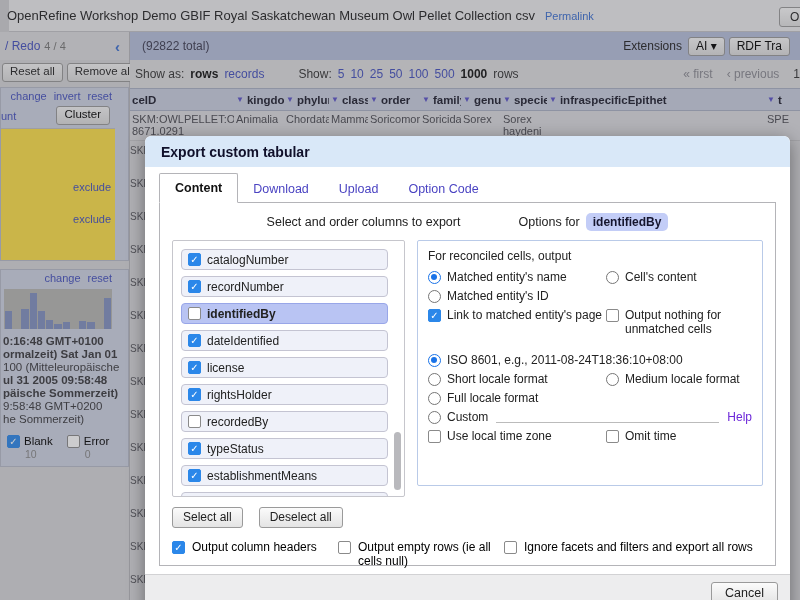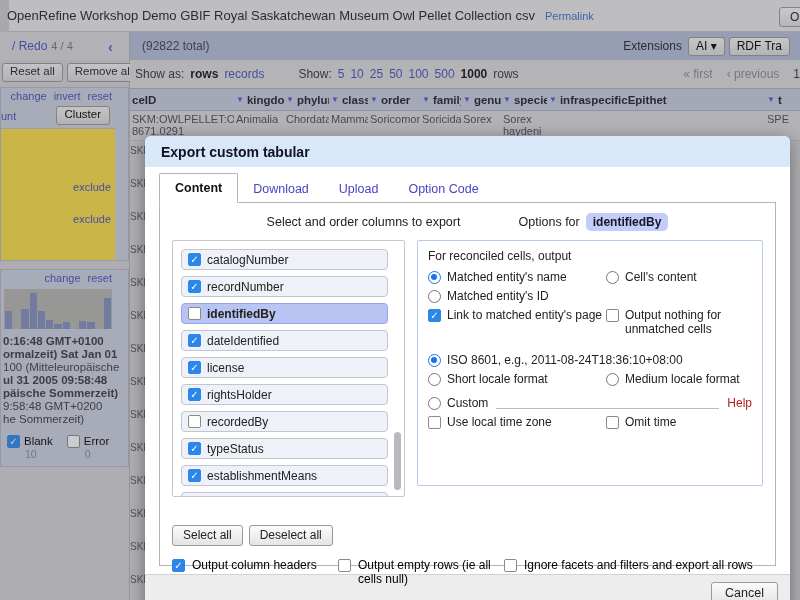--- a/index.html
+++ b/index.html
@@ -6,21 +6,21 @@
   html,body { width:800px; height:600px; overflow:hidden; font-family:"Liberation Sans", sans-serif; background:#cfcfd2; position:relative; }
 
   
   .app { position:absolute; inset:0; }
   .topbar { position:absolute; left:9px; top:0; width:800px; height:32px; background:#ececee; border-bottom:1px solid #c2c2c6; display:flex; align-items:center; }
   .topbar-title { font-size:13px; color:#222; margin-left:-2px; white-space:nowrap; }
   .permalink { font-size:11px; color:#3b6fd0; margin-left:10px; }
   .topbar-btn { position:absolute; right:-8px; top:7px; height:20px; padding:2px 10px; background:linear-gradient(#fafafa,#e2e2e2); border:1px solid #9a9a9a; border-radius:3px; font-size:12px; color:#222; }
 
   .sidebar { position:absolute; left:0; top:32px; width:130px; bottom:0; background:#d6d6d8; border-right:1px solid #b6b6ba; }
-  .sb-head { height:28px; display:flex; align-items:center; padding:0 12px; background:#dcdcde; font-size:12px; }
+  .sb-head { height:28px; display:flex; align-items:center; padding:0 5px; background:#dcdcde; font-size:12px; }
   .sb-undo { color:#4350be; }
   .sb-count { color:#777; font-size:11px; margin-left:4px; flex:1; }
   .sb-collapse { color:#3b6fd0; font-weight:bold; font-size:15px; margin-right:4px; }
   .sb-btns { display:flex; gap:4px; padding:3px 2px 5px 2px; }
   .sb-btn { height:19px; padding:1px 7px; background:linear-gradient(#f4f4f4,#dcdcdc); border:1px solid #999; border-radius:3px; font-size:11.5px; color:#222; white-space:nowrap; }
   .facet { background:#ced3e2; border:1px solid #b6bac8; margin:0 0 8px 0; }
   .facet-links { display:flex; justify-content:flex-end; gap:7px; padding:2px 16px 2px 4px; font-size:11px; }
   .flink { color:#4350be; }
   .facet-controls { display:flex; align-items:center; justify-content:space-between; padding:2px 18px 3px 0; }
   .count-link { color:#4350be; font-size:11px; }
@@ -84,22 +84,22 @@
   .opt-item { display:flex; align-items:flex-start; gap:6px; }
   .olabel { line-height:14px; }
   .olabel.narrow { max-width:158px; }
   .grp-gap { height:12px; }
   .cb { width:13px; height:13px; border:1px solid #8a8a8a; border-radius:2px; background:#fff; flex:none; font-size:10px; line-height:12px; text-align:center; color:#fff; margin-top:0.5px; }
   .cb.on { background:#2b87e9; border-color:#2b87e9; }
   .rb { width:13px; height:13px; border:1.5px solid #767676; border-radius:50%; background:#fff; flex:none; position:relative; margin-top:0.5px; }
   .rb.on { border-color:#1a73e8; }
   .rb.on::after { content:""; position:absolute; left:2.5px; top:2.5px; width:6px; height:6px; border-radius:50%; background:#1a73e8; }
   .custom-line { flex:1; border-bottom:1px solid #bbb; height:13px; margin:0 8px; }
-  .olink { color:#b91c1c; font-size:12px; }
-  .btnrow2 { display:flex; gap:6px; margin-top:28px; }
+  .olink { color:#6d28d9; font-size:12px; }
+  .btnrow2 { display:flex; gap:16px; margin-top:10px; }
   .dlg-btn { height:21px; padding:2px 10px; background:linear-gradient(#fbfbfb,#e4e4e4); border:1px solid #9a9a9a; border-radius:3px; font-size:12px; color:#222; }
   .fchecks { display:flex; margin-top:12px; }
   .fcheck { display:flex; gap:7px; align-items:flex-start; font-size:12px; }
   .fc1 { width:166px; } .fc2 { width:166px; }
   .fc2 .olabel { max-width:142px; }
   .dlg-footer { position:absolute; left:0; right:0; bottom:0; height:44px; background:#ededee; border-top:1px solid #d2d2d4; }
   .cancel-btn { position:absolute; right:12px; top:7px; height:24px; padding:3px 13px; background:linear-gradient(#fbfbfb,#e2e2e2); border:1px solid #9a9a9a; border-radius:3px; font-size:12.5px; color:#222; }
 </style>
 </head>
 <body>
@@ -400,20 +400,26 @@
                 </span>
               </span>
               <span class="opt-cell rest">
                 <span class="opt-item">
                   <span class="rb"></span>
                   <span class="olabel">Medium locale format</span>
                 </span>
               </span>
             </div>
             <div class="opt-row">
+              <span class="opt-cell rest">
+                <span class="opt-item">
+                  <span class="rb"></span>
+                  <span class="olabel">Full locale format</span>
+                </span>
+              </span>
             </div>
             <div class="opt-row">
               <span class="opt-item">
                 <span class="rb"></span>
                 <span class="olabel">Custom</span>
               </span>
               <span class="custom-line"></span>
               <span class="olink">Help</span>
             </div>
             <div class="opt-row">

